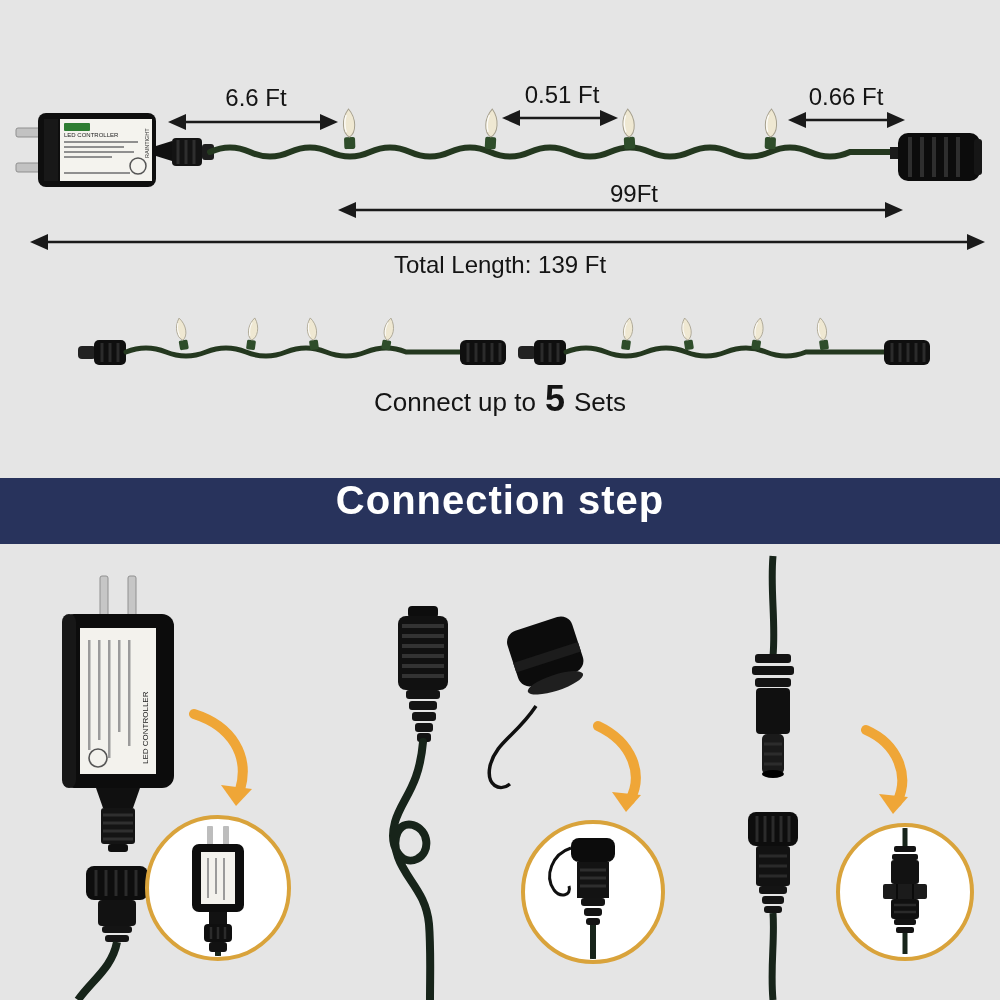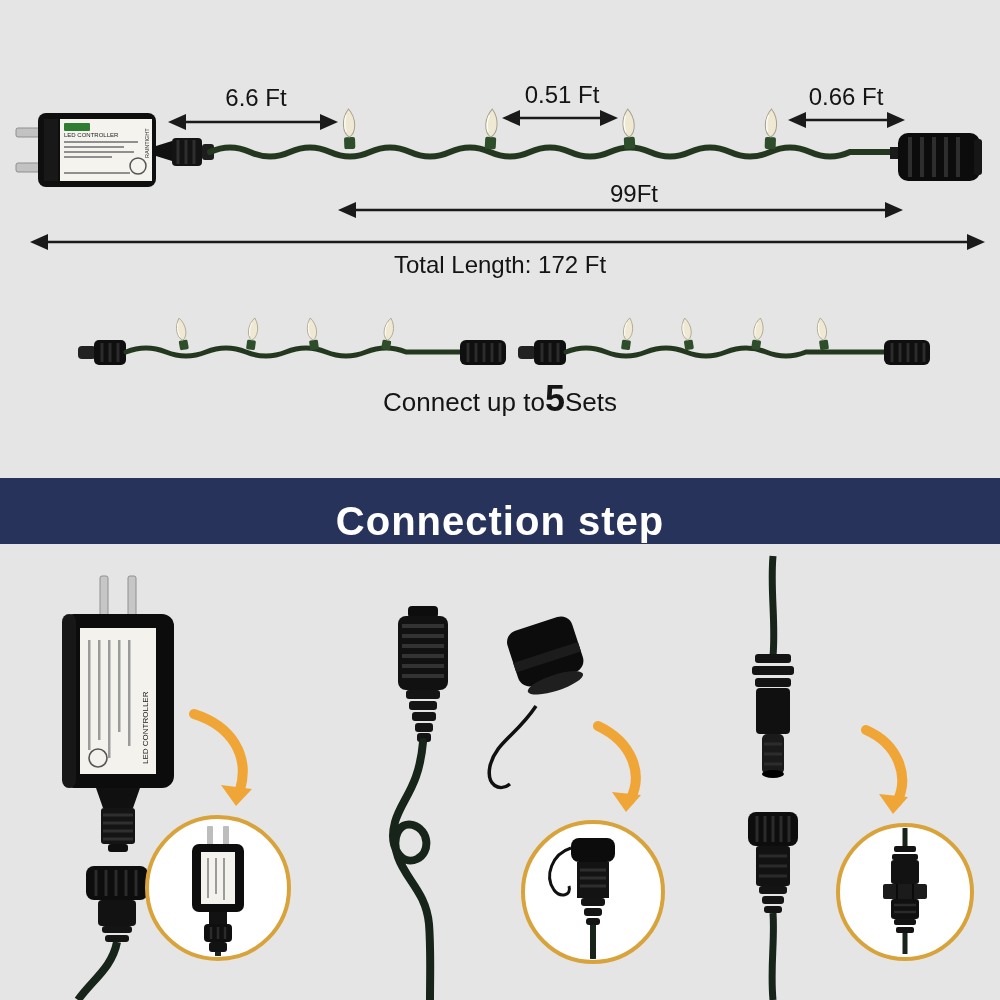--- a/index.html
+++ b/index.html
@@ -2,24 +2,24 @@
 <html><head>
 <meta charset="utf-8">
 <style>
   *{box-sizing:border-box}
   body{margin:0;background:#ffffff}
   .stage{position:relative;width:1000px;height:1000px;background:#e5e5e5;
          font-family:Liberation Sans, sans-serif;overflow:hidden}
   .stage svg{position:absolute;left:0;top:0}
   .lbl{position:absolute;transform:translateX(-50%);font-size:24px;color:#141414;white-space:nowrap}
   .banner{position:absolute;left:0;top:478px;width:1000px;height:66px;background:#28335c;
-          display:flex;align-items:flex-end;justify-content:center}
+          display:flex;align-items:flex-start;justify-content:center}
   .banner-title{color:#ffffff;font-size:40px;font-weight:bold;letter-spacing:1px}
   .connect-line{position:absolute;left:500px;top:381px;transform:translateX(-50%);
-                font-size:26px;color:#141414;display:flex;align-items:baseline;white-space:nowrap}
+                font-size:26px;color:#141414;display:flex;align-items:baseline;gap:9px;white-space:nowrap}
   .connect-count{font-size:36px;font-weight:bold;line-height:1}
 </style>
 </head>
 <body>
 
 <div class="stage">
 
   <svg width="1000" height="1000" viewBox="0 0 1000 1000">
     <defs>
       <g id="bulb">
@@ -292,21 +292,21 @@
       <rect x="894" y="919" width="22" height="6" rx="2" fill="#131313"></rect>
       <rect x="896" y="927" width="18" height="6" rx="2" fill="#131313"></rect>
       <path d="M905,933 L905,954" stroke="#17241a" stroke-width="5" fill="none"></path>
     </g>
   </svg>
 
   <div class="lbl" style="left:256px;top:84px;">6.6 Ft</div>
   <div class="lbl" style="left:562px;top:81px;">0.51 Ft</div>
   <div class="lbl" style="left:846px;top:83px;text-align:center;">0.66 Ft</div>
   <div class="lbl" style="left:622px;top:180px;margin-left:12px;">99Ft</div>
-  <div class="lbl" style="left:500px;top:251px;">Total Length: 172 Ft</div>
+  <div class="lbl" style="left:500px;top:251px;">Total Length: 139 Ft</div>
 
   <div class="connect-line">
     <span>Connect up to</span>
     <span class="connect-count">5</span>
     <span>Sets</span>
   </div>
 
   <div class="banner">
     <span class="banner-title">Connection step</span>
   </div>

